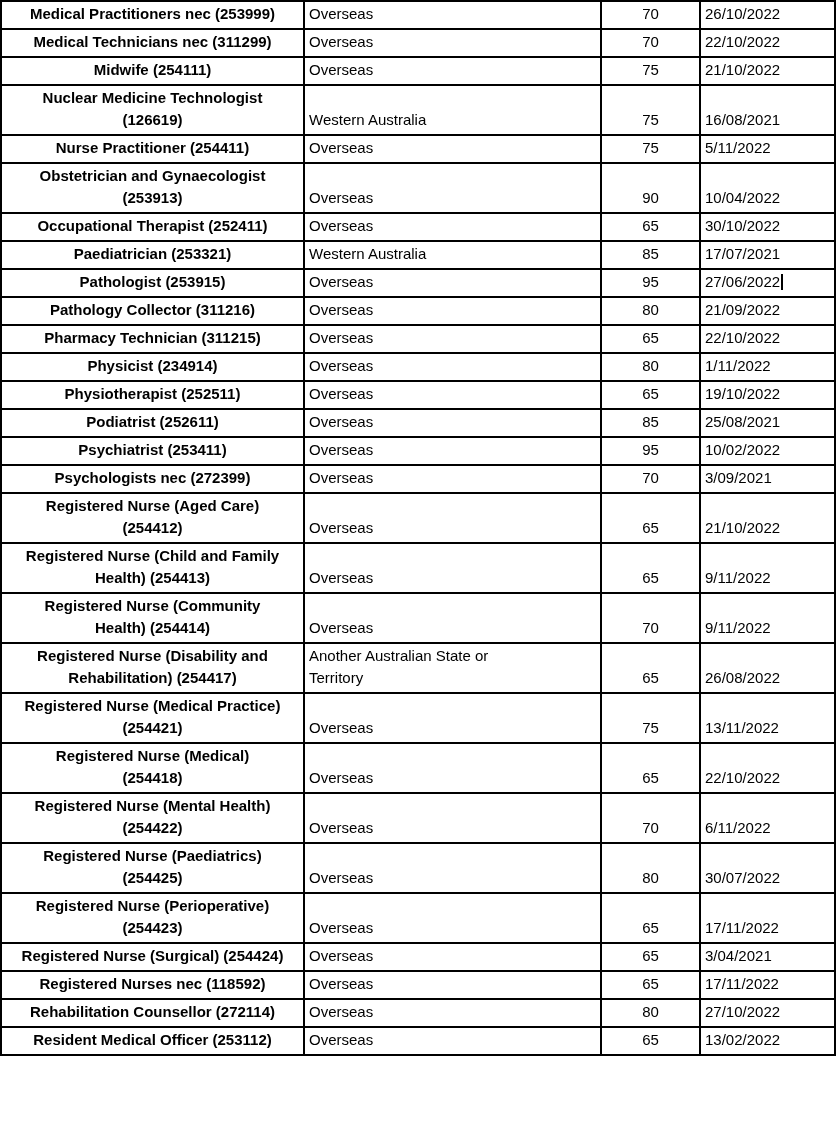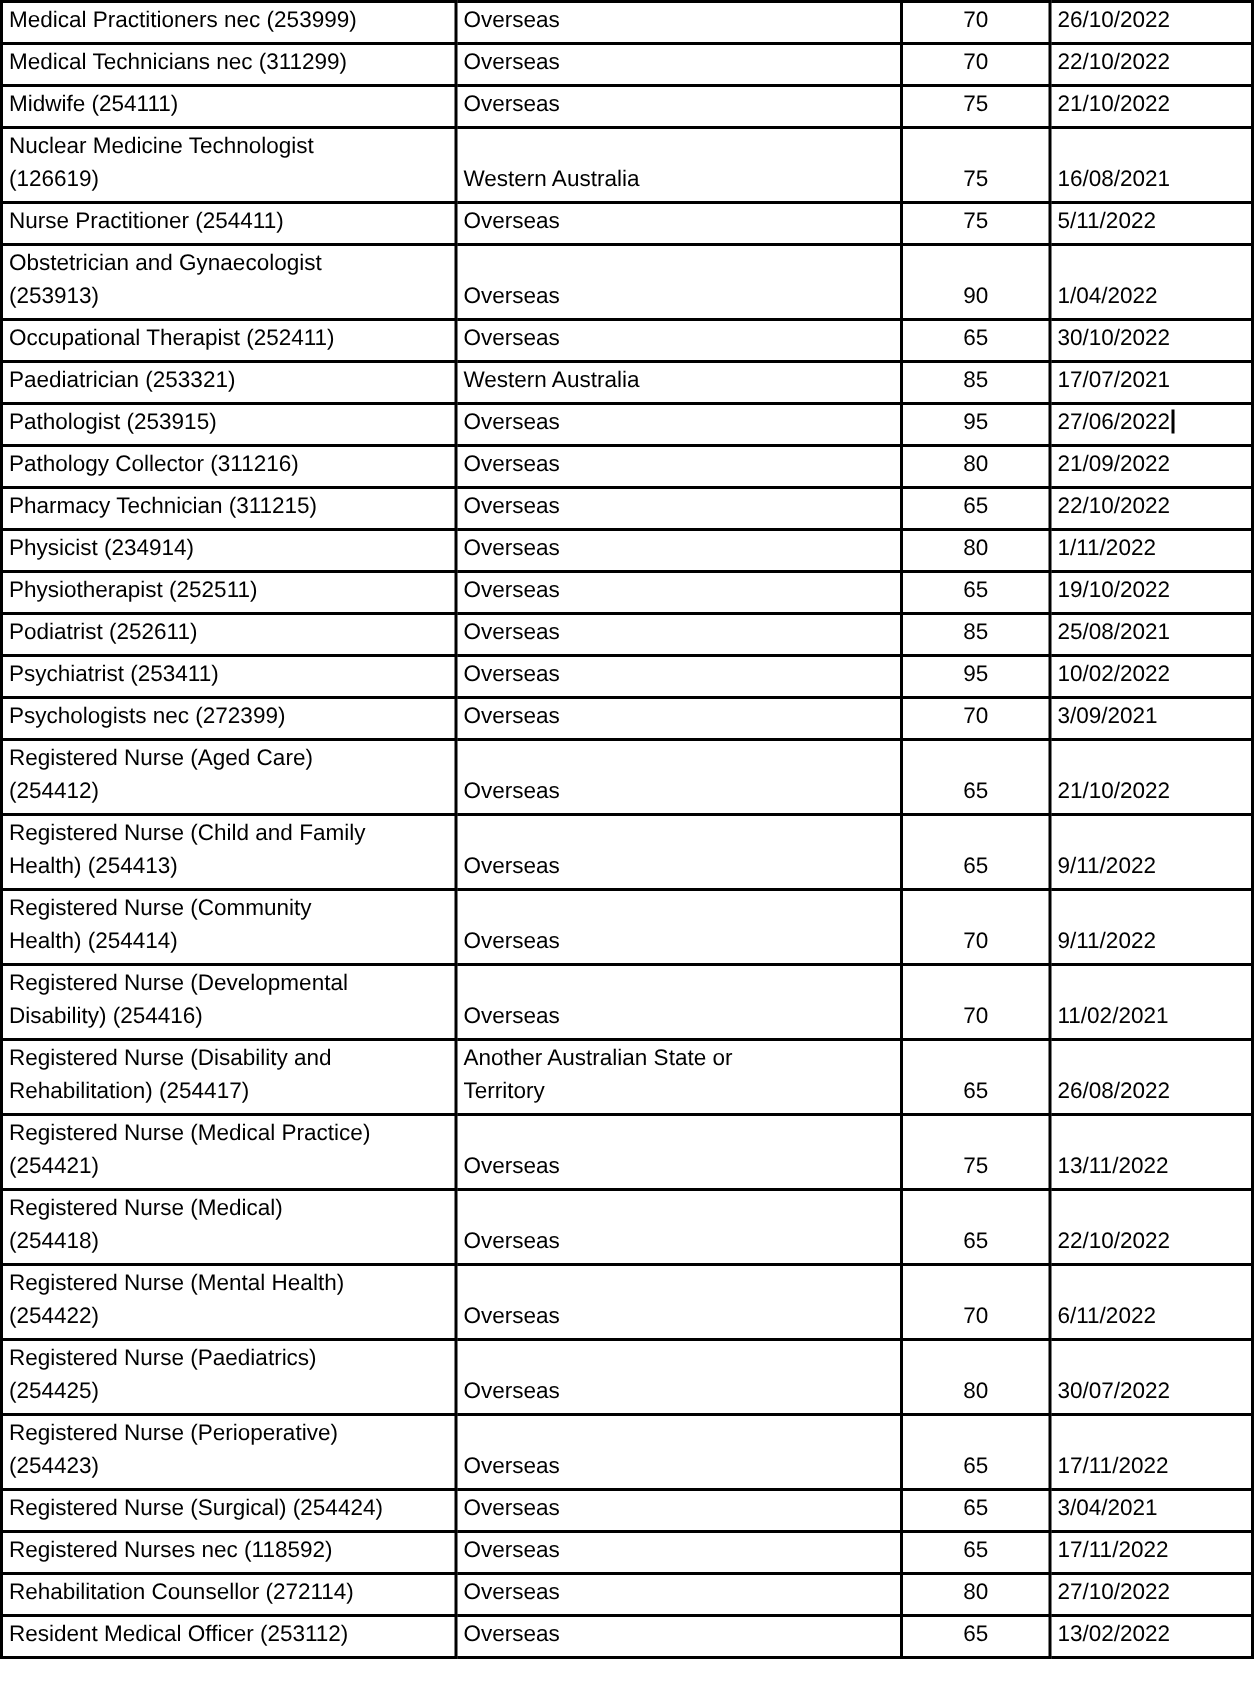--- a/index.html
+++ b/index.html
@@ -23,24 +23,25 @@
   table.doc-table td {
     border: 2px solid #000000;
     vertical-align: bottom;
     line-height: 22px;
     padding: 1px 4px 3px 4px;
     overflow: hidden;
   }
   tr.single { height: 27px; }
   tr.tall   { height: 48px; }
   td.c-occ {
-    font-weight: normal;
+    font-weight: bold;
     padding-left: 4px;
     padding-right: 6px;
     white-space: pre-line;
+    text-align: center;
   }
   td.c-loc {
     padding-left: 8px;
     white-space: pre-line;
   }
   td.c-pts {
     text-align: center;
     padding-right: 8px;
     margin-top: 36px;
   }
@@ -97,21 +98,21 @@
         <td class="c-occ">Nurse Practitioner (254411)</td>
         <td class="c-loc">Overseas</td>
         <td class="c-pts">75</td>
         <td class="c-date">5/11/2022</td>
       </tr>
       <tr class="tall">
         <td class="c-occ">Obstetrician and Gynaecologist
 (253913)</td>
         <td class="c-loc">Overseas</td>
         <td class="c-pts">90</td>
-        <td class="c-date">1/04/2022</td>
+        <td class="c-date">10/04/2022</td>
       </tr>
       <tr class="single">
         <td class="c-occ">Occupational Therapist (252411)</td>
         <td class="c-loc">Overseas</td>
         <td class="c-pts">65</td>
         <td class="c-date">30/10/2022</td>
       </tr>
       <tr class="single">
         <td class="c-occ">Paediatrician (253321)</td>
         <td class="c-loc">Western Australia</td>
@@ -181,27 +182,20 @@
         <td class="c-date">9/11/2022</td>
       </tr>
       <tr class="tall">
         <td class="c-occ">Registered Nurse (Community
 Health) (254414)</td>
         <td class="c-loc">Overseas</td>
         <td class="c-pts">70</td>
         <td class="c-date">9/11/2022</td>
       </tr>
       <tr class="tall">
-        <td class="c-occ">Registered Nurse (Developmental
-Disability) (254416)</td>
-        <td class="c-loc">Overseas</td>
-        <td class="c-pts">70</td>
-        <td class="c-date">11/02/2021</td>
-      </tr>
-      <tr class="tall">
         <td class="c-occ">Registered Nurse (Disability and
 Rehabilitation) (254417)</td>
         <td class="c-loc">Another Australian State or
 Territory</td>
         <td class="c-pts">65</td>
         <td class="c-date">26/08/2022</td>
       </tr>
       <tr class="tall">
         <td class="c-occ">Registered Nurse (Medical Practice)
 (254421)</td>

